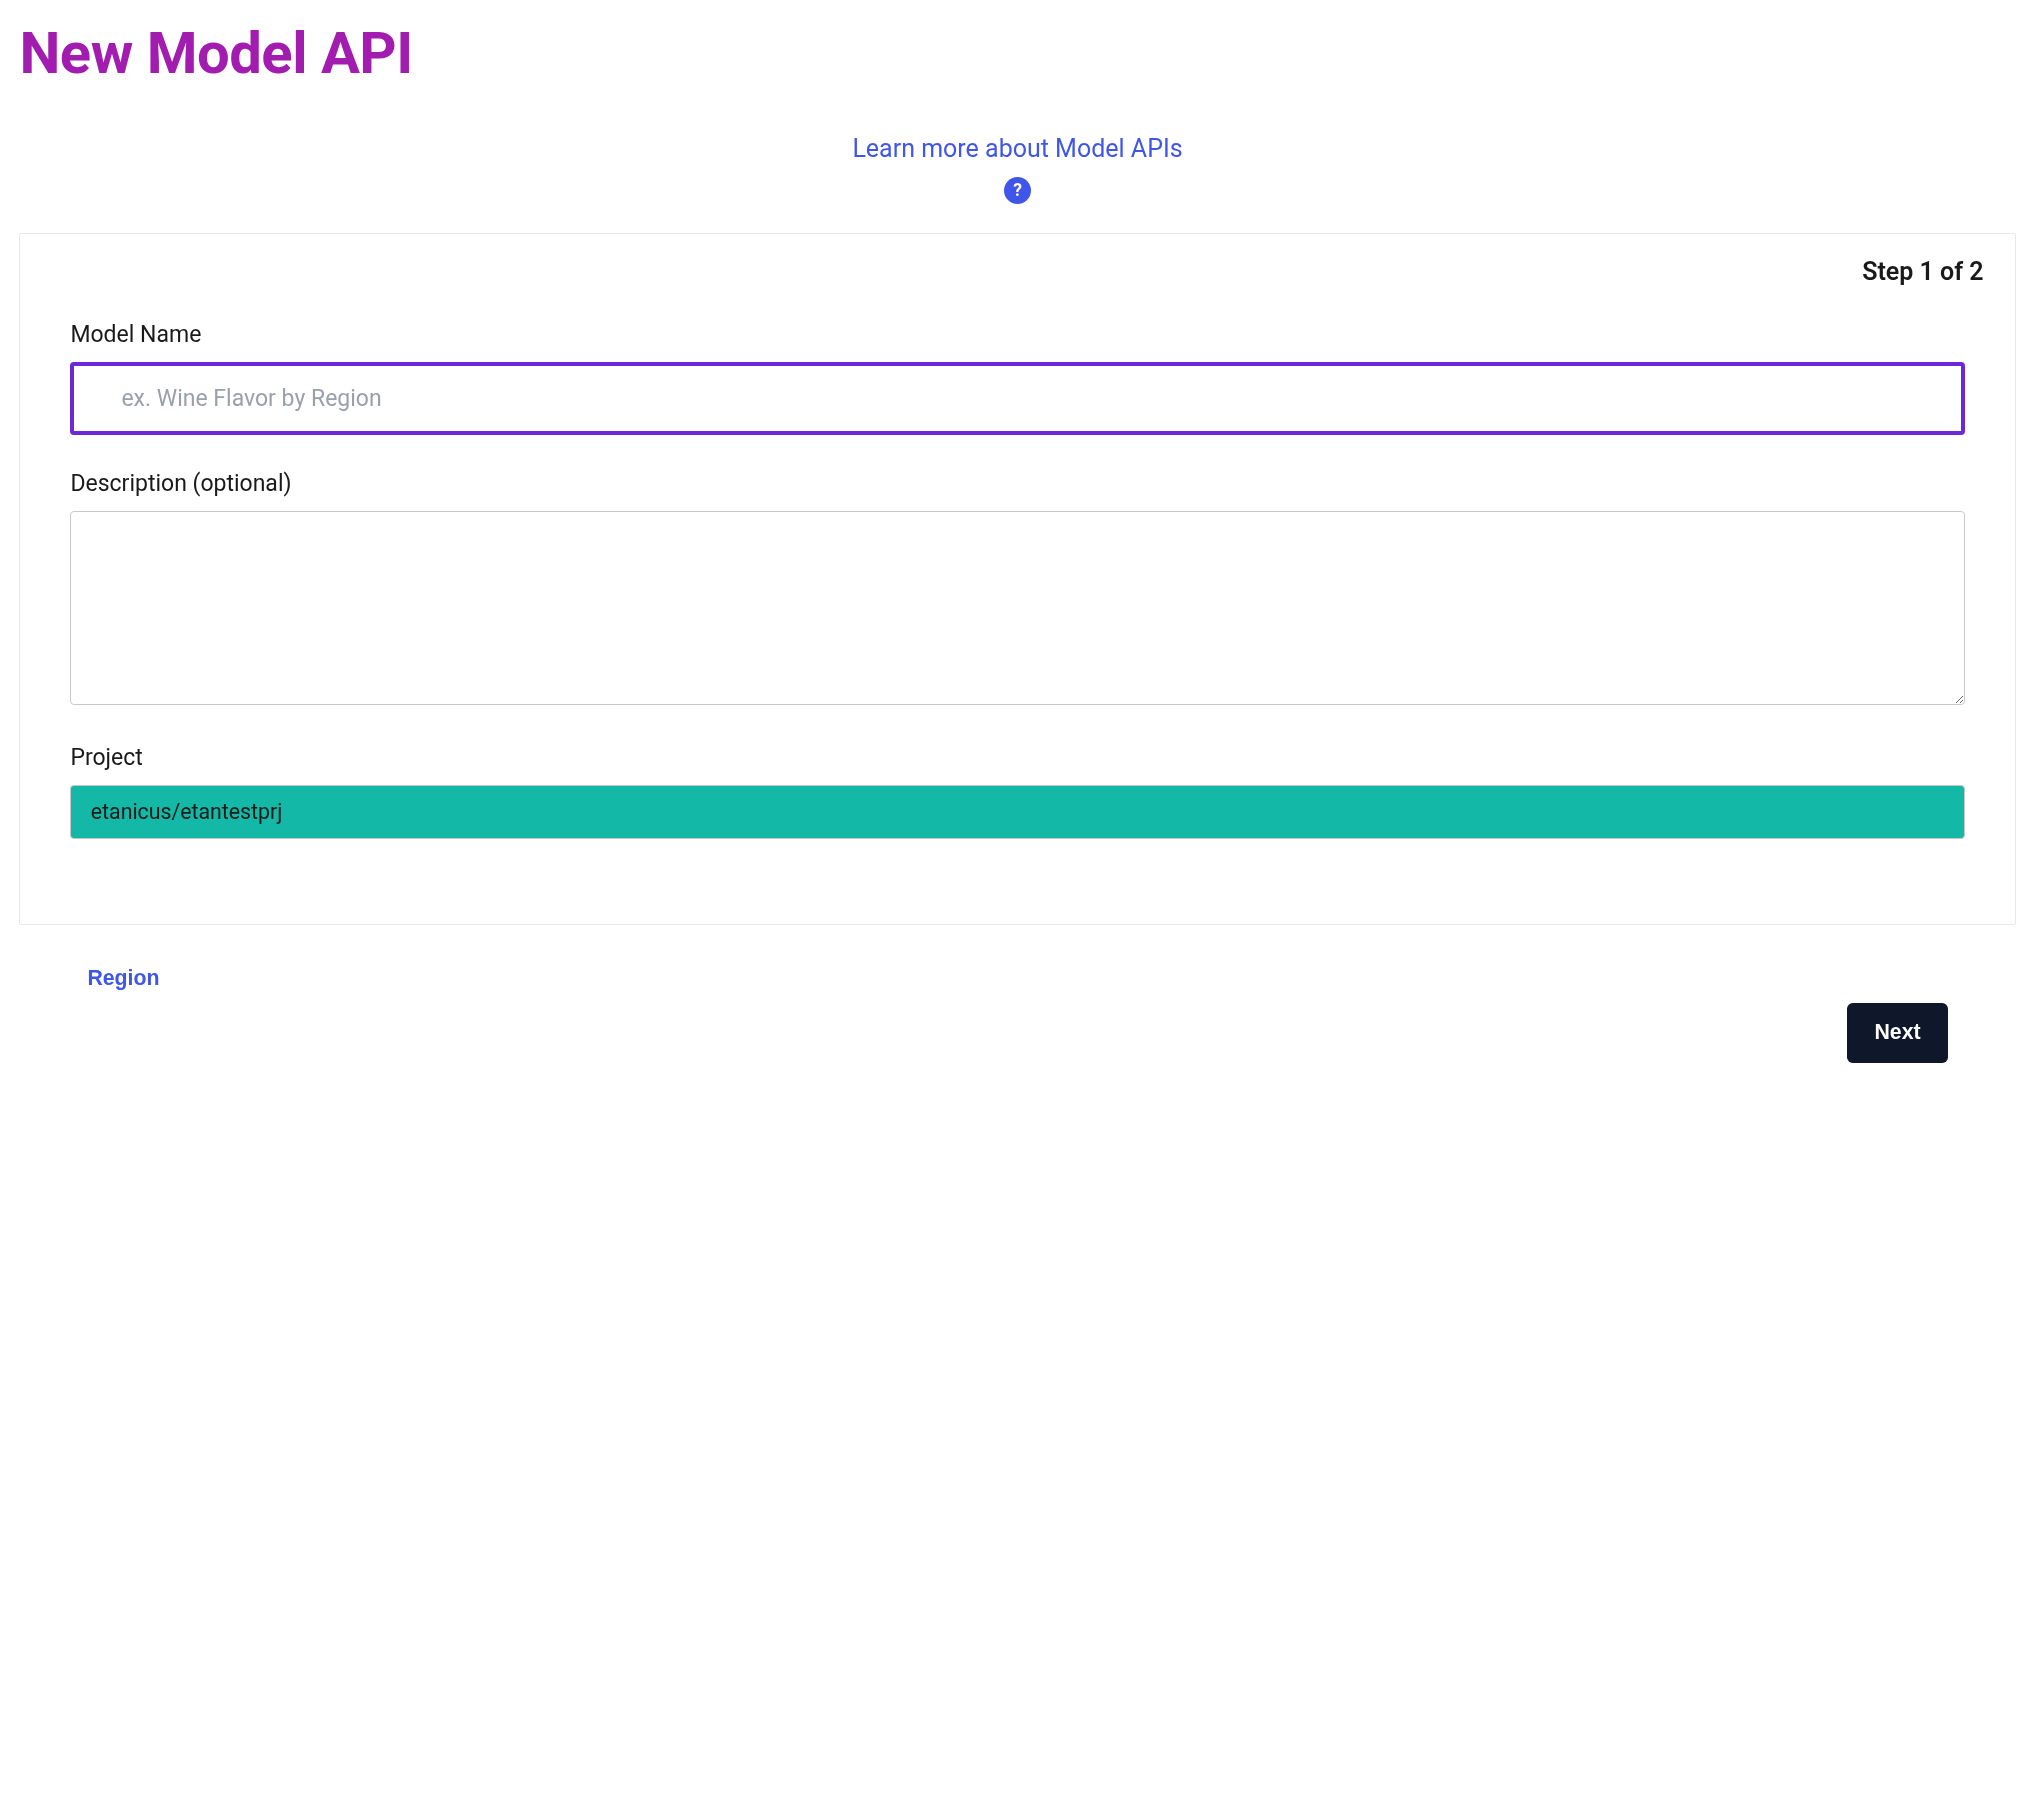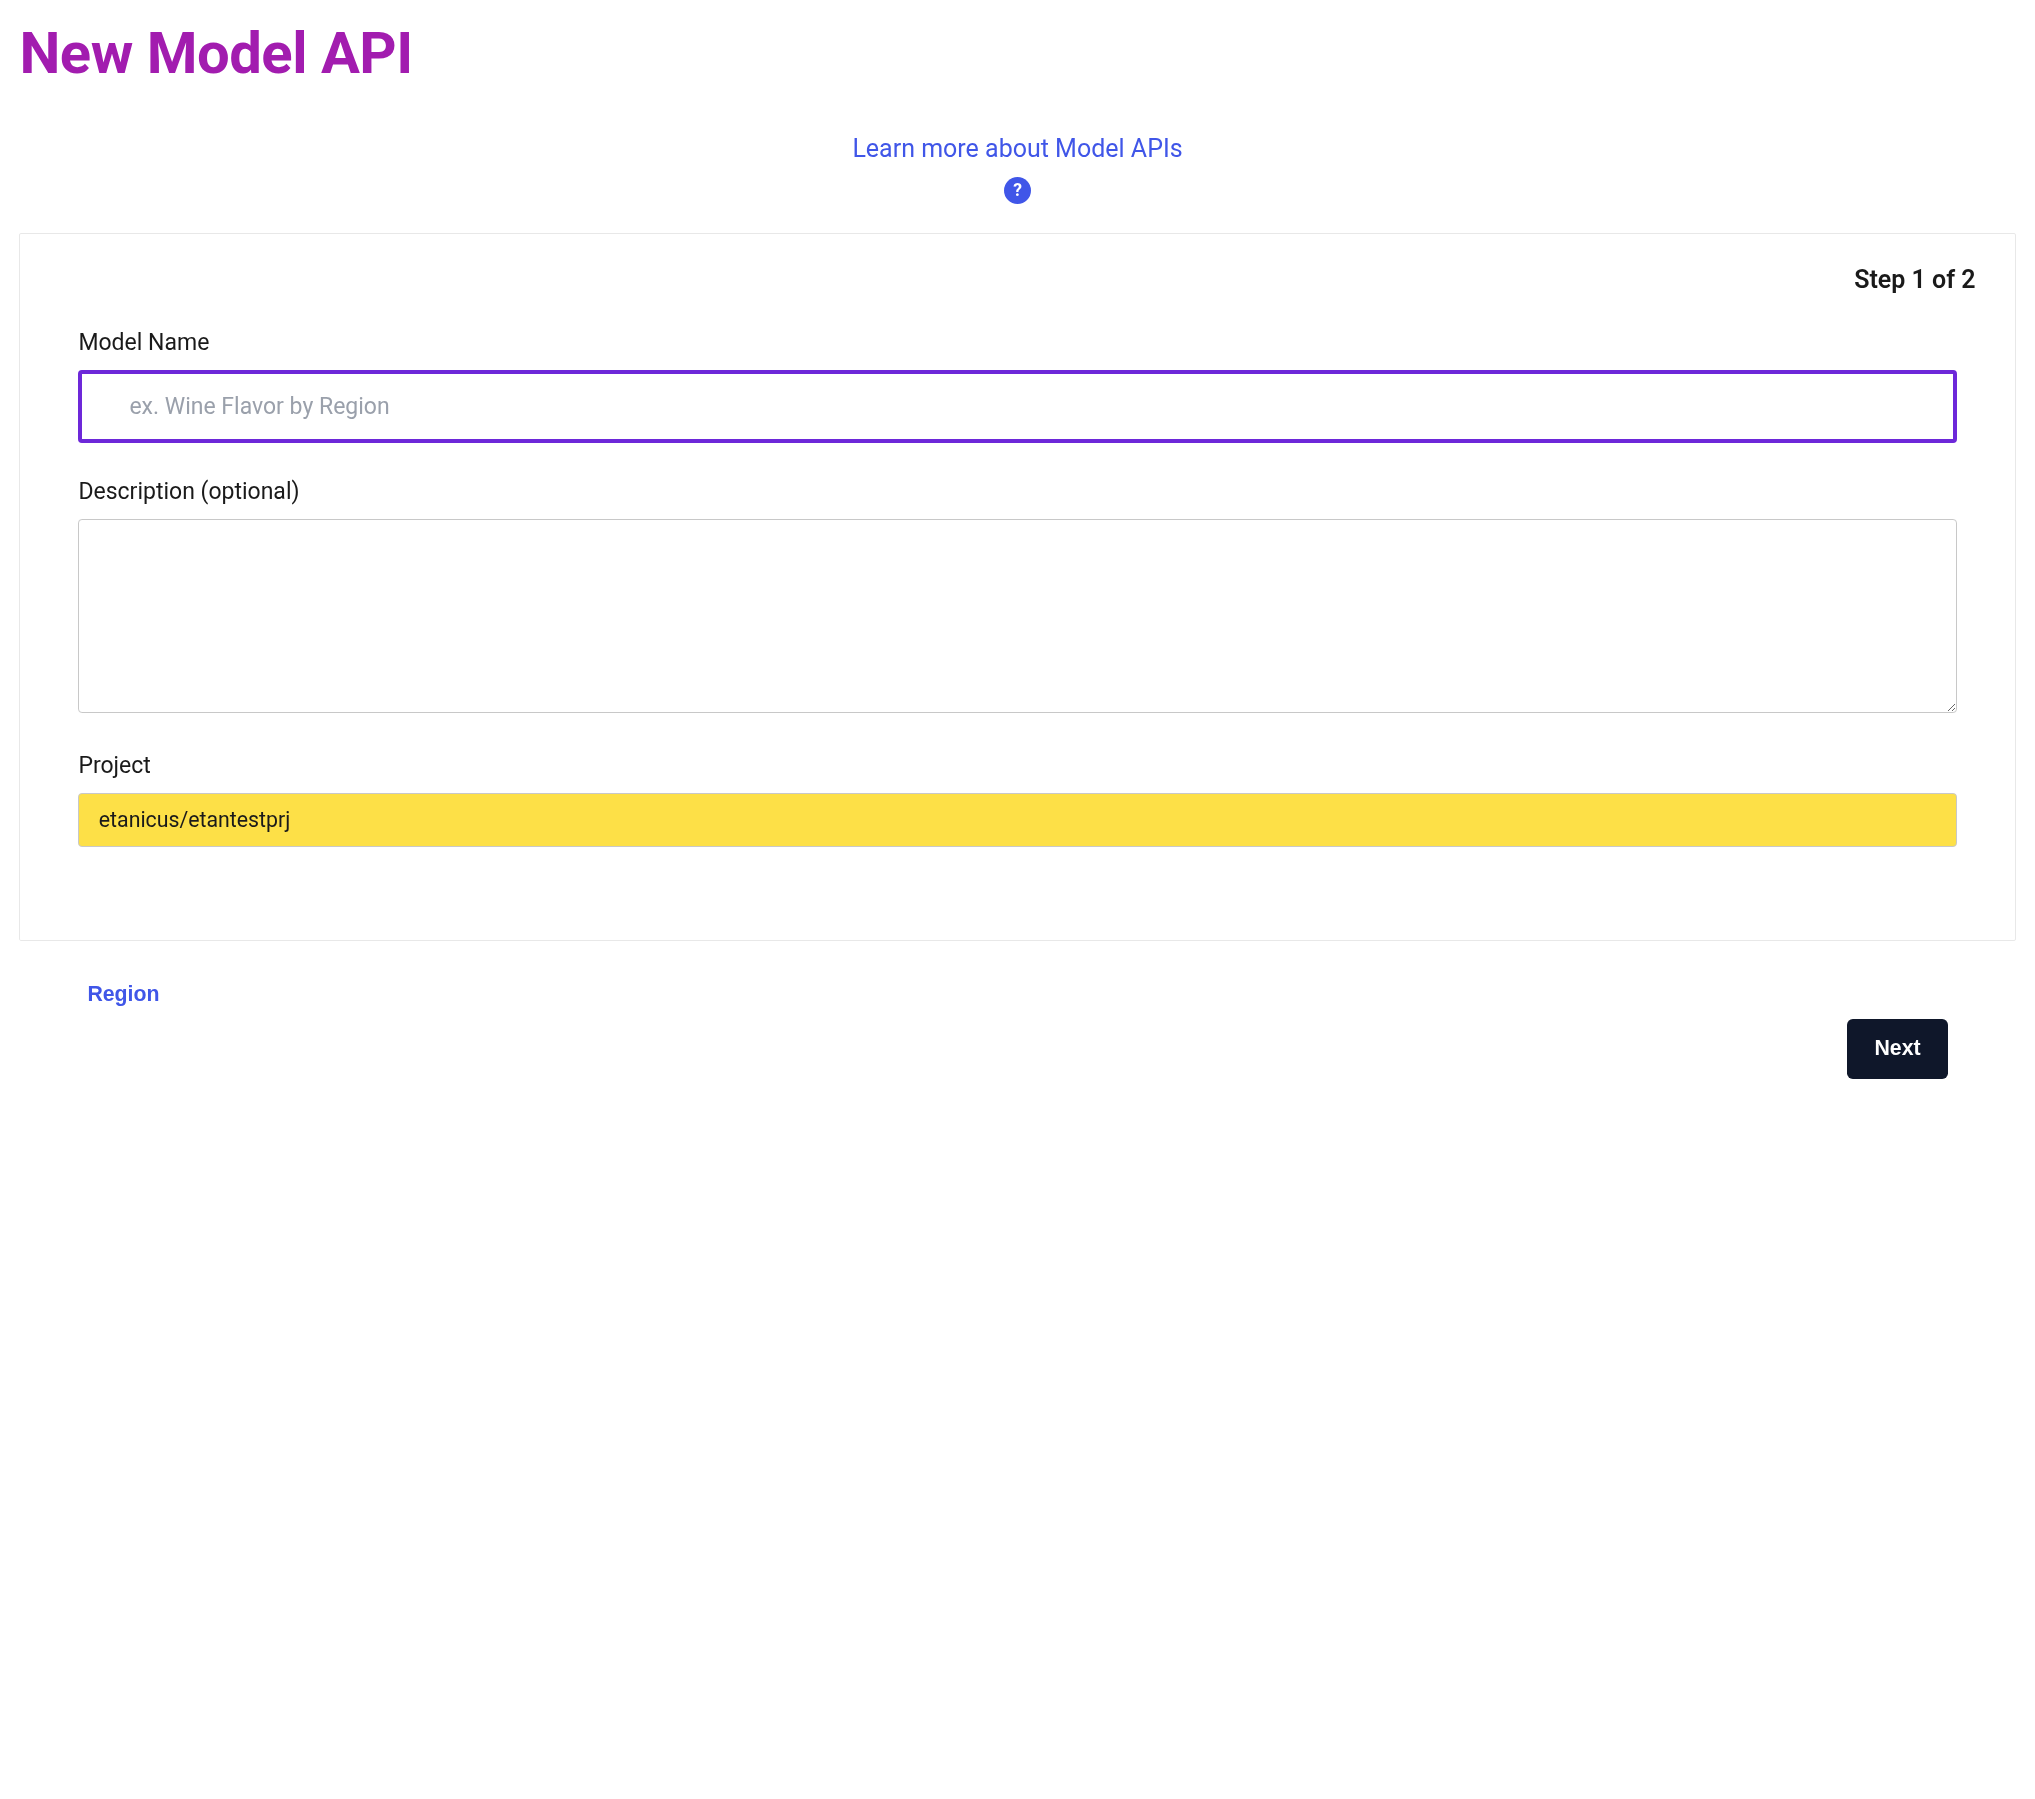--- a/index.html
+++ b/index.html
@@ -40,21 +40,21 @@
       color: #fff;
       display: inline-flex;
       align-items: center;
       justify-content: center;
       font-size: 17.5px;
       font-weight: 700;
     }
     .card {
       border: 1px solid #e8e8e8;
       border-radius: 1.9px;
-      padding: 8px;
+      padding: 0;
     }
     .step-indicator {
       text-align: right;
       font-size: 25px;
       font-weight: 600;
       color: #1a1a1a;
       padding: 23px 31px 0 31px;
     }
     .form-area {
       padding: 35px 50px 50px 50px;
@@ -93,21 +93,21 @@
       resize: both;
     }
     .select-input {
       width: 100%;
       border: 1px solid #c8c8c8;
       border-radius: 3.9px;
       padding: 13.6px 19.4px;
       font-size: 21.3px;
       color: #1a1a1a;
       font-family: inherit;
-      background: #fde047;
+      background: #14b8a6;
     }
     .checkbox-input {
       width: 25px;
       height: 25px;
       border: 1.5px solid #6b6b6b;
       border-radius: 5.8px;
       appearance: none;
       cursor: pointer;
       background: #fff;
     }

